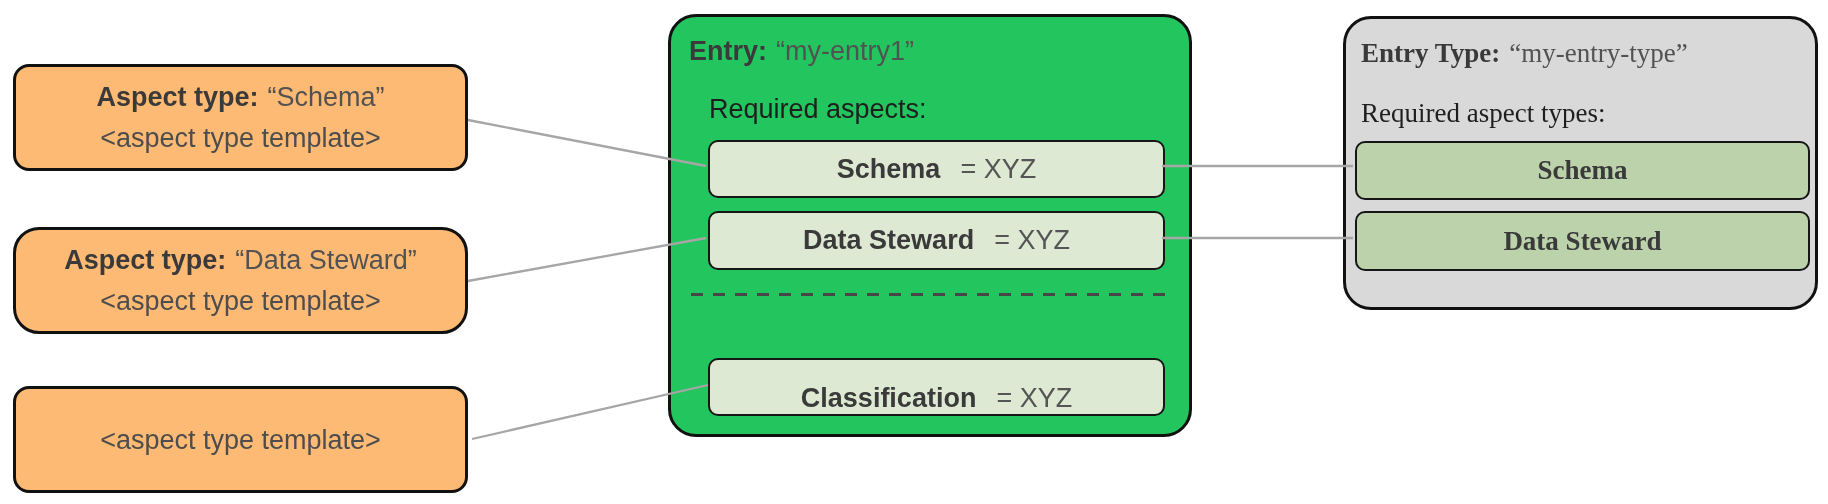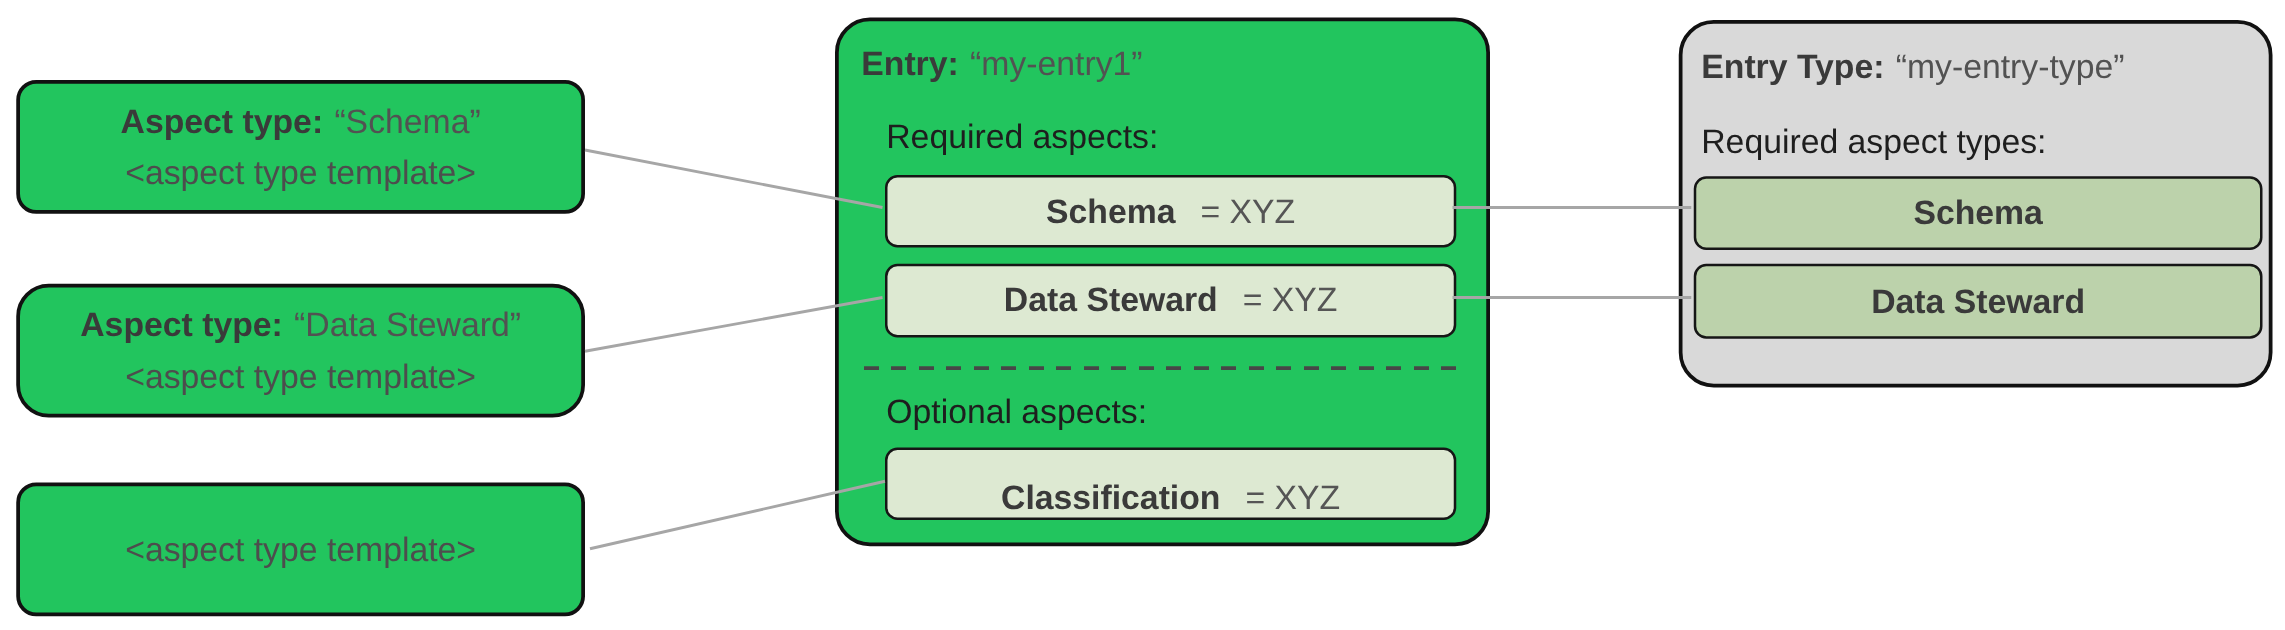--- a/index.html
+++ b/index.html
@@ -16,21 +16,21 @@
     overflow: hidden;
   }
 
   
   .aspect-box {
     position: absolute;
     left: 13px;
     width: 455px;
     height: 107px;
     box-sizing: border-box;
-    background: #22c55e;
+    background: #fdba74;
     border: 3px solid #111111;
     border-radius: 16px;
     display: flex;
     flex-direction: column;
     align-items: center;
     justify-content: space-evenly;
     padding: 4px 10px;
   }
   .aspect-box .row {
     font-size: 27px;
@@ -110,20 +110,21 @@
   .entrytype-box {
     position: absolute;
     left: 1343px;
     top: 16px;
     width: 475px;
     height: 294px;
     box-sizing: border-box;
     background: #d9d9d9;
     border: 3px solid #111111;
     border-radius: 28px;
+    font-family: Liberation Serif, serif;
   }
   .et-item {
     position: absolute;
     left: 9px;
     width: 455px;
     height: 59px;
     box-sizing: border-box;
     background: #bcd2ab;
     border: 2.5px solid #161616;
     border-radius: 10px;
@@ -175,21 +176,20 @@
       <span class="item-name">Schema</span>
         <span class="item-value">= XYZ</span>
     </div>
     <div class="inner-item" style="top:194px; height:59px;">
       <span class="item-name">Data Steward</span>
         <span class="item-value">= XYZ</span>
     </div>
 
     <div class="dashed-divider"></div>
 
-    <div class="section-heading" style="left:38px; top:296px;">Optional aspects:</div>
 
     <div class="inner-item" style="top:341px;align-items:flex-end;">
       <span class="item-name">Classification</span>
         <span class="item-value">= XYZ</span>
     </div>
   </div>
 
   <div class="entrytype-box">
     <div class="box-title" style="left:15px;"><span class="bold-label">Entry Type:</span><span class="quoted-name">“my-entry-type”</span></div>
 

